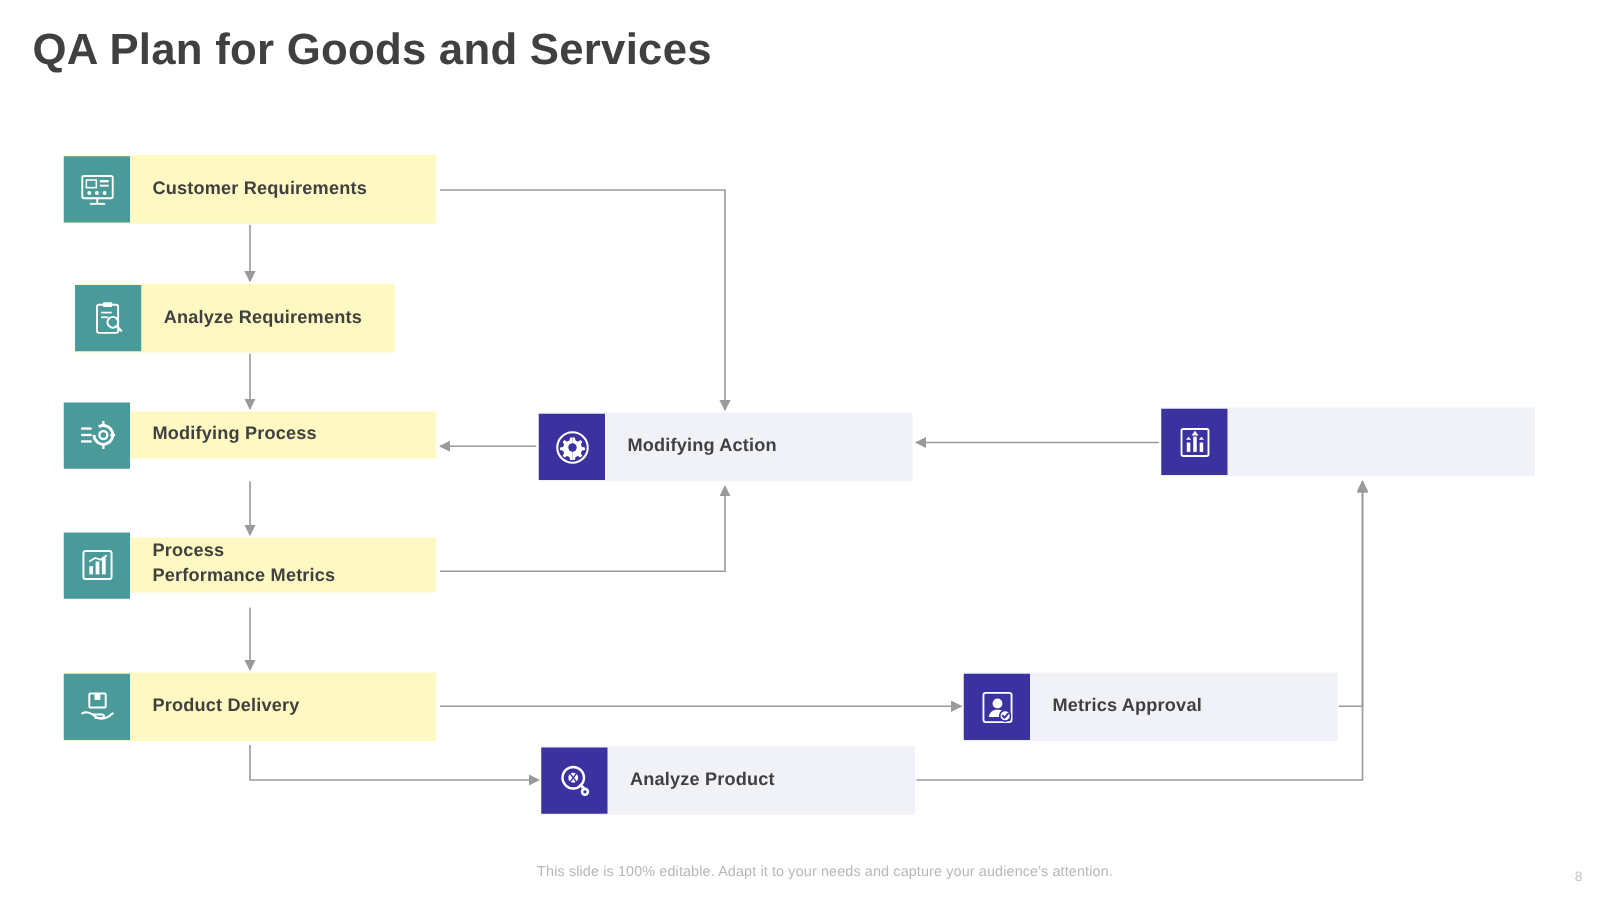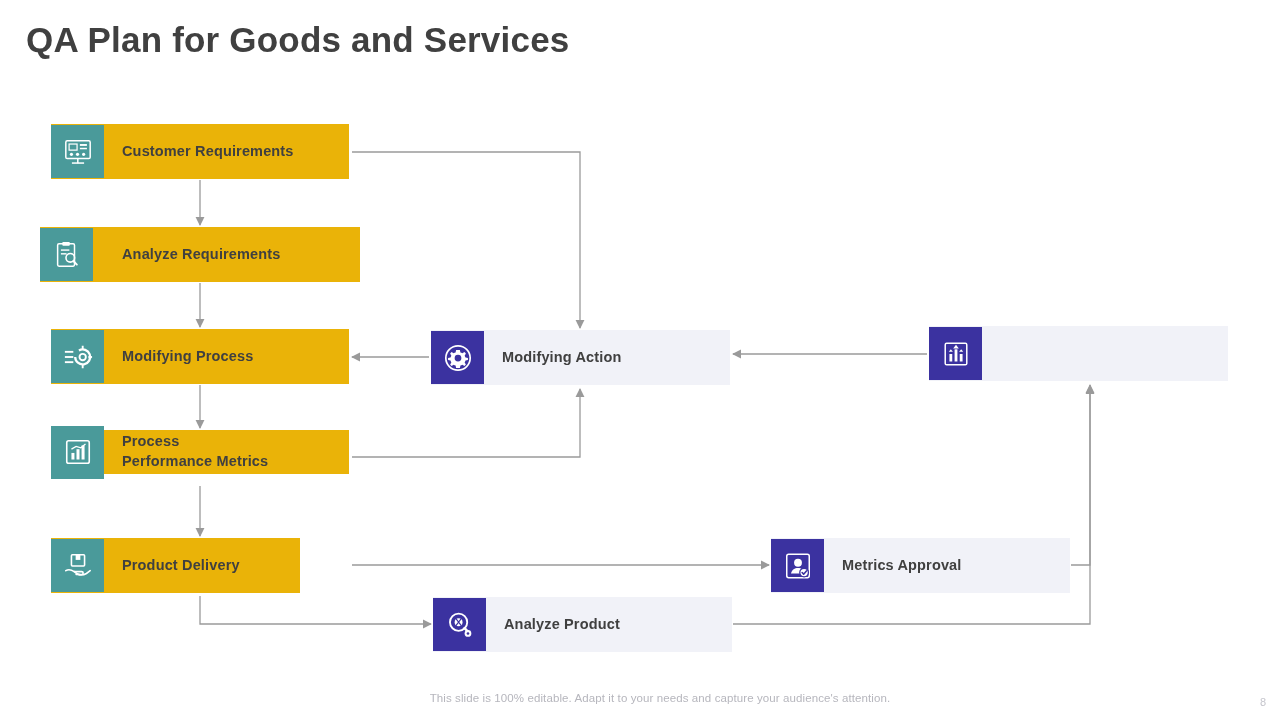--- a/index.html
+++ b/index.html
@@ -64,21 +64,21 @@
   .node .node-label {
     padding-left: 18px;
     font-size: 14.5px;
     font-weight: bold;
     color: #404040;
     line-height: 1.35;
     letter-spacing: 0.15px;
     white-space: pre-line;
   }
   .node.teal {
-    background: #eab308;
+    background: #fef9c3;
   }
   .node.teal .icon-box {
     background: #4a9a9a;
   }
   .node.purple {
     background: #f1f2f8;
   }
   .node.purple .icon-box {
     background: #3b32a0;
   }
@@ -158,35 +158,35 @@
         <circle cx="9" cy="18.5" r="1.7" fill="#ffffff"></circle>
         <circle cx="15.5" cy="18.5" r="1.7" fill="#ffffff"></circle>
         <circle cx="22" cy="18.5" r="1.7" fill="#ffffff"></circle>
         <rect x="15" y="23" width="1.6" height="5" fill="#ffffff"></rect>
         <rect x="9.5" y="27" width="13" height="1.6" fill="#ffffff"></rect>
       </svg>
     </div>
     <div class="node-label">Customer Requirements</div>
   </div>
 
-  <div class="node teal" style="left:40px; top:227px; width:320px; height:55px;gap:11px;">
+  <div class="node teal" style="left:60px; top:227px; width:256px; height:55px;">
     <div class="icon-box">
       <svg width="30" height="30" viewBox="0 0 32 32" fill="none">
         <rect x="6" y="4" width="18" height="24" rx="1.5" stroke="#ffffff" stroke-width="1.6"></rect>
         <rect x="11" y="2" width="8" height="4" rx="1" fill="#ffffff"></rect>
         <rect x="9.5" y="10" width="9" height="1.5" fill="#ffffff"></rect>
         <rect x="9.5" y="14" width="6" height="1.5" fill="#ffffff"></rect>
         <circle cx="19.5" cy="19" r="4.6" stroke="#ffffff" stroke-width="1.7"></circle>
         <line x1="22.8" y1="22.4" x2="26.5" y2="26.2" stroke="#ffffff" stroke-width="2.1" stroke-linecap="round"></line>
       </svg>
     </div>
     <div class="node-label">Analyze Requirements</div>
   </div>
 
-  <div class="node teal" style="left:51px; top:329px; width:298px; height:55px;">
+  <div class="node teal" style="left:51px; top:329px; width:298px; height:38px;">
     <div class="icon-box">
       <svg width="32" height="30" viewBox="0 0 34 32" fill="none">
         <path d="M14 16 a8 8 0 1 0 4-7" stroke="#ffffff" stroke-width="2.4" fill="none"></path>
         <circle cx="22" cy="16" r="3.4" stroke="#ffffff" stroke-width="2"></circle>
         <rect x="3" y="9.5" width="9" height="2" fill="#ffffff"></rect>
         <rect x="3" y="15" width="9" height="2" fill="#ffffff"></rect>
         <rect x="3" y="20.5" width="9" height="2" fill="#ffffff"></rect>
         <rect x="21" y="4" width="2" height="4" fill="#ffffff"></rect>
         <rect x="21" y="24" width="2" height="4" fill="#ffffff"></rect>
         <rect x="28" y="15" width="4" height="2" fill="#ffffff"></rect>
@@ -202,21 +202,21 @@
         <rect x="9" y="17" width="3.2" height="7" fill="#ffffff"></rect>
         <rect x="14.4" y="13" width="3.2" height="11" fill="#ffffff"></rect>
         <rect x="19.8" y="9" width="3.2" height="15" fill="#ffffff"></rect>
         <path d="M9 13 L14 10 L19 11.5 L24 7.5" stroke="#ffffff" stroke-width="1.4" fill="none"></path>
       </svg>
     </div>
     <div class="node-label">Process
 Performance Metrics</div>
   </div>
 
-  <div class="node teal" style="left:51px; top:538px; width:249px; height:55px;">
+  <div class="node teal" style="left:51px; top:538px; width:298px; height:55px;">
     <div class="icon-box">
       <svg width="30" height="30" viewBox="0 0 32 32" fill="none">
         <rect x="9" y="4" width="14" height="12" rx="1" stroke="#ffffff" stroke-width="1.7"></rect>
         <rect x="13.5" y="4" width="5" height="5.5" fill="#ffffff"></rect>
         <path d="M3 21 C6 19 9 20 12 22 L20 22 C22 22 22 25 20 25 L14 25" stroke="#ffffff" stroke-width="1.7" fill="none" stroke-linecap="round"></path>
         <path d="M12 22 C16 26 20 27 25 24 L29 21" stroke="#ffffff" stroke-width="1.7" fill="none" stroke-linecap="round"></path>
       </svg>
     </div>
     <div class="node-label">Product Delivery</div>
   </div>

